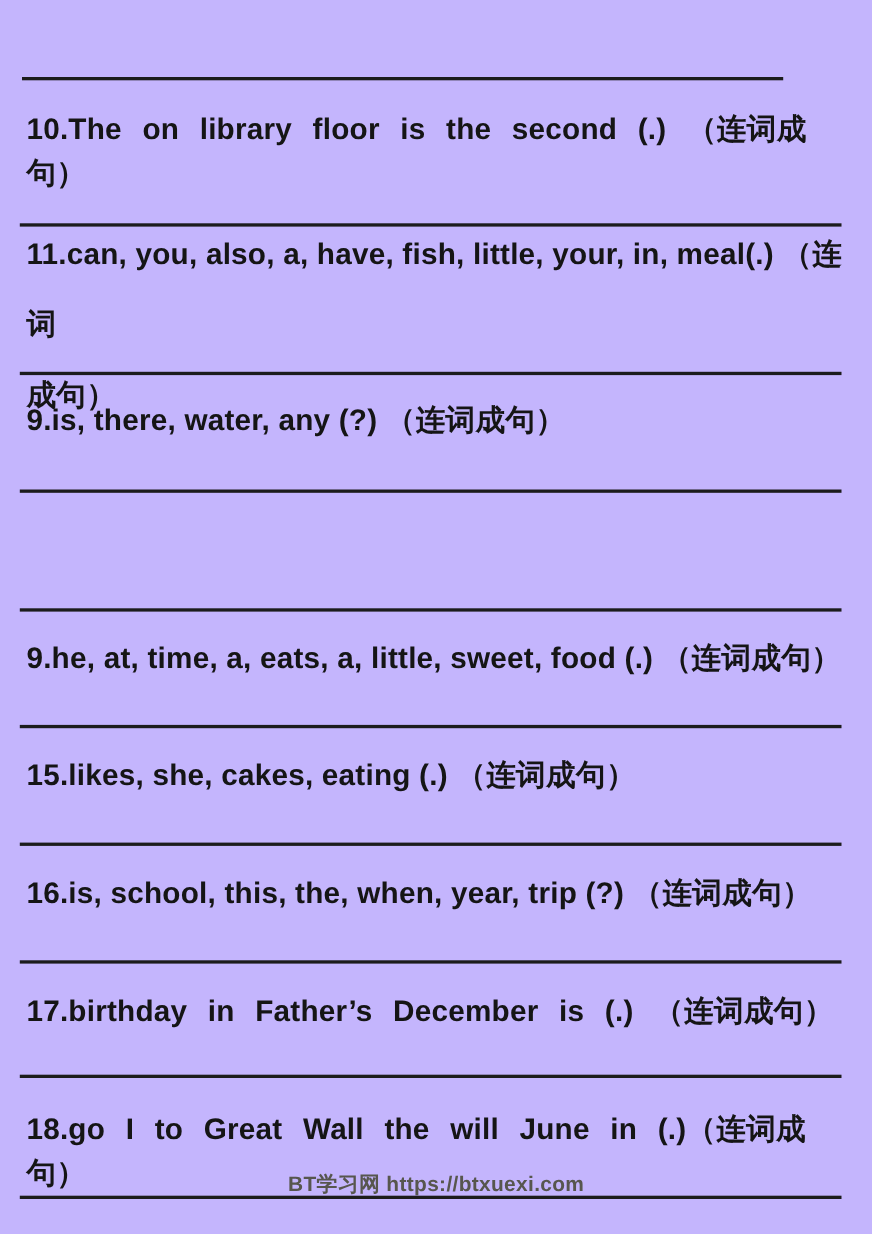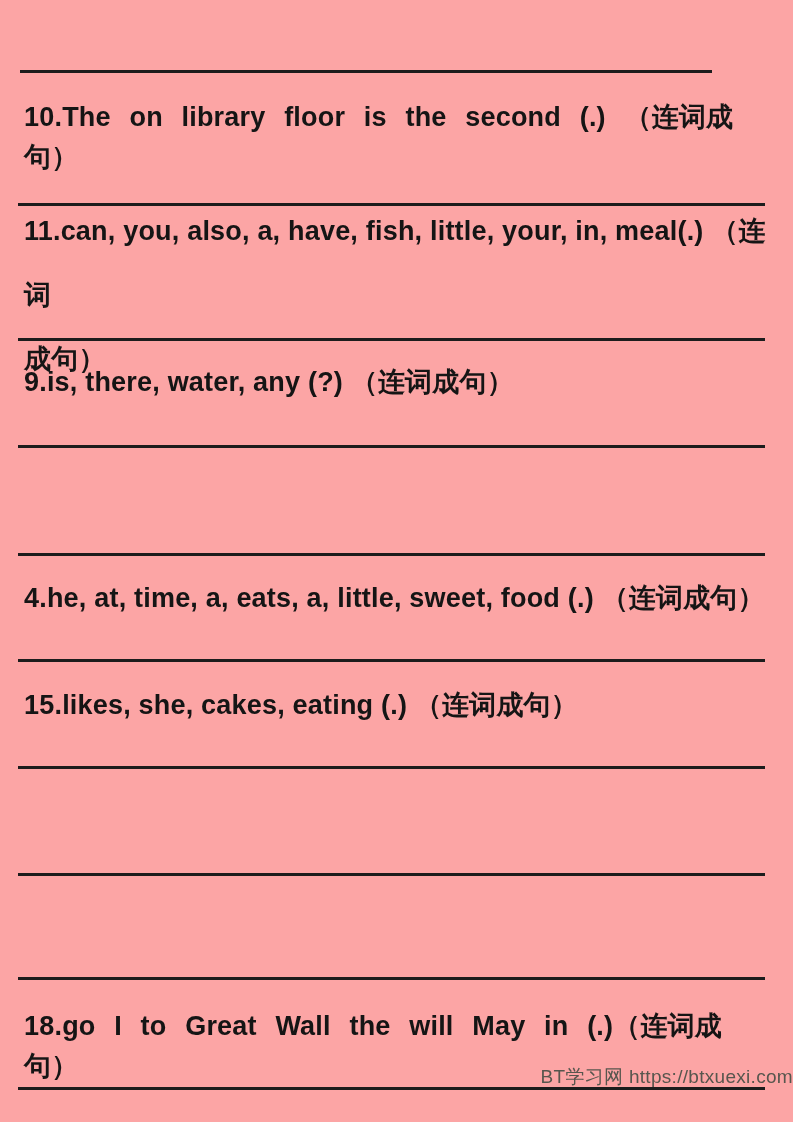--- a/index.html
+++ b/index.html
@@ -1,20 +1,20 @@
 <!DOCTYPE html>
 <html><head>
 <meta charset="utf-8">
 <style>
   html,body { margin:0; padding:0; background:#e8e8e8; }
   .page {
     position:relative;
     width:793px; height:1122px;
     margin:0 auto;
-    background:#fca5a5;
+    background:#c4b5fd;
     font-family:"Liberation Sans","DejaVu Sans",sans-serif;
     color:#151515;
     overflow:hidden;
   }
   .rule {
     position:absolute;
     left:18px; width:747px; height:3px;
     background:#1c1c1c;
   }
   .rule-top { left:20px; width:692px; }
@@ -25,23 +25,23 @@
     font-weight:600;
     line-height:40px;
     letter-spacing:0.2px;
     white-space:pre-wrap;
   }
   .two-line { line-height:64px; }
   .spread { word-spacing:11px; }
   .footer {
     position:absolute;
     left:0; right:0; top:1064px;
-    text-align:right;
+    text-align:center;
     font-size:19px;
-    font-weight:400;
+    font-weight:700;
     color:#57564e;
     letter-spacing:0.3px;
   }
 </style>
 </head>
 <body>
 
 <div class="page">
 
   <div class="rule rule-top" style="top:70px"></div>
@@ -55,33 +55,35 @@
 
   <div class="rule" style="top:338px"></div>
 
   <div class="item" style="top:362px">9.is, there, water, any (?) （连词成句）</div>
 
   <div class="rule" style="top:445px"></div>
 
 
   <div class="rule" style="top:553px"></div>
 
-  <div class="item" style="top:578px">4.he, at, time, a, eats, a, little, sweet, food (.) （连词成句）</div>
+  <div class="item" style="top:578px">9.he, at, time, a, eats, a, little, sweet, food (.) （连词成句）</div>
 
   <div class="rule" style="top:659px"></div>
 
   <div class="item" style="top:685px">15.likes, she, cakes, eating (.) （连词成句）</div>
 
   <div class="rule" style="top:766px"></div>
 
+  <div class="item" style="top:792px">16.is, school, this, the, when, year, trip (?) （连词成句）</div>
 
   <div class="rule" style="top:873px"></div>
 
+  <div class="item spread" style="top:899px">17.birthday in Father’s December is (.) （连词成句）</div>
 
   <div class="rule" style="top:977px"></div>
 
-  <div class="item spread" style="top:1006px">18.go I to Great Wall the will May in (.)（连词成句）</div>
+  <div class="item spread" style="top:1006px">18.go I to Great Wall the will June in (.)（连词成句）</div>
 
   <div class="footer">BT学习网 https://btxuexi.com</div>
 
   <div class="rule" style="top:1087px"></div>
 
 </div>
 
 </body></html>

